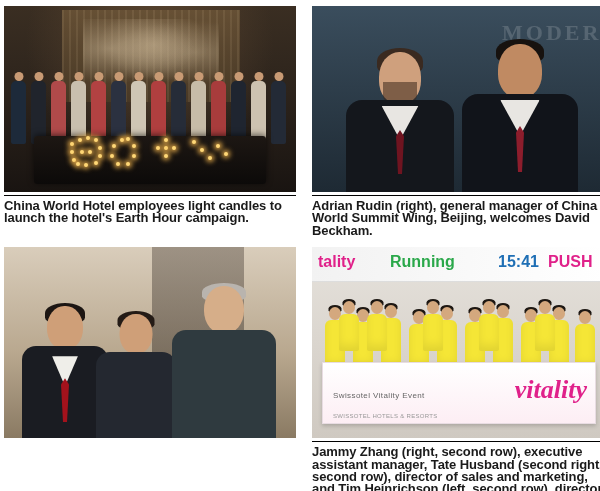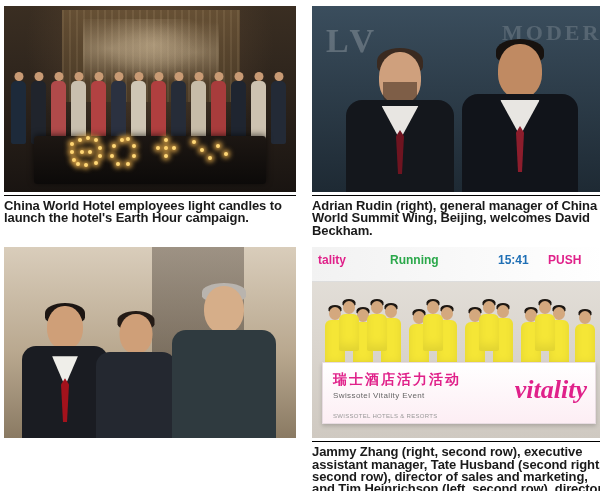--- a/index.html
+++ b/index.html
@@ -278,21 +278,21 @@
   .p4 .bannertop {
     position: absolute;
     left: 0; top: 0; width: 292px; height: 34px;
     background: linear-gradient(90deg,#f2f2f2,#ffffff);
     border-bottom: 1px solid #ddd;
     overflow: hidden;
   }
   .p4 .bannertop .w {
     position: absolute;
     top: 6px;
-    font-size: 12px;
+    font-size: 16px;
     font-weight: bold;
     font-family: "Liberation Sans", sans-serif;
   }
   .p4 .crowd {
     position: absolute;
     left: 0; top: 26px; width: 292px; height: 96px;
   }
   .p4 .y {
     position: absolute;
     bottom: 0; width: 22px; height: 60px;
@@ -456,21 +456,20 @@
           <span style="left:158px;top:18px"></span>
         </div>
 
       </div>
       <div class="caption rule">China World Hotel employees light candles to launch the hotel's Earth Hour campaign.</div>
     </div>
 
     <div class="cell">
       <div class="photo p2">
         <div class="backdrop"></div>
-        <div class="logo">LV</div>
         <div class="logo2">MODERN</div>
         <div class="man m1">
           <div class="hair"></div>
             <div class="head"></div>
             <div class="beard"></div>
           <div class="torso"></div>
             <div class="shirt"></div>
             <div class="tie"></div>
         </div>
         <div class="man m2">
@@ -587,21 +586,20 @@
               <div class="head"></div>
               <div class="body"></div>
             </div>
           <div class="y" style="left:222px;top:28px;height:50px">
               <div class="hair"></div>
               <div class="head"></div>
               <div class="body"></div>
             </div>
         </div>
         <div class="banner">
-          <div class="cn">瑞士酒店活力活动</div>
           <div class="en">Swissotel Vitality Event</div>
           <div class="vit">vitality</div>
           <div class="sw">SWISSOTEL HOTELS &amp; RESORTS</div>
         </div>
       </div>
       <div class="caption rule">Jammy Zhang (right, second row), executive assistant manager, Tate Husband (second right, second row), director of sales and marketing, and Tim Heinrichson (left, second row), director of food and beverage of Swissotel Grand Shanghai, participate in a "vitality running" activity.</div>
     </div>
 
   </div>
 </div>

